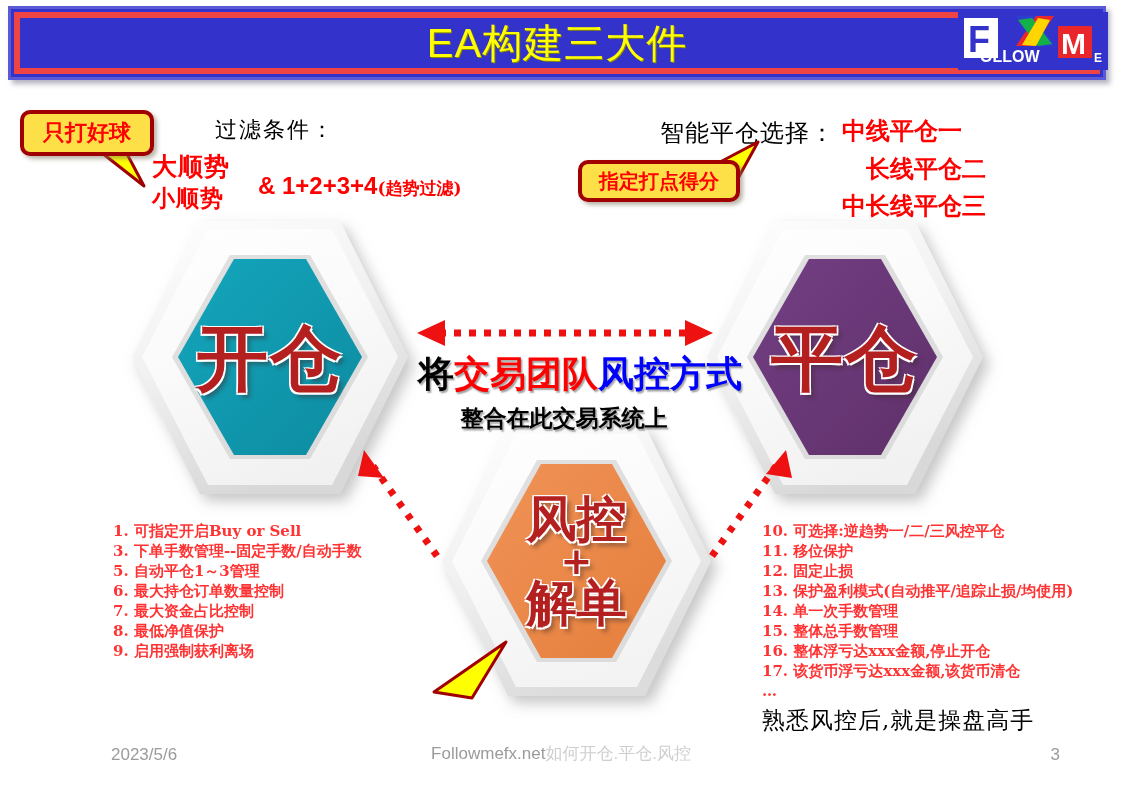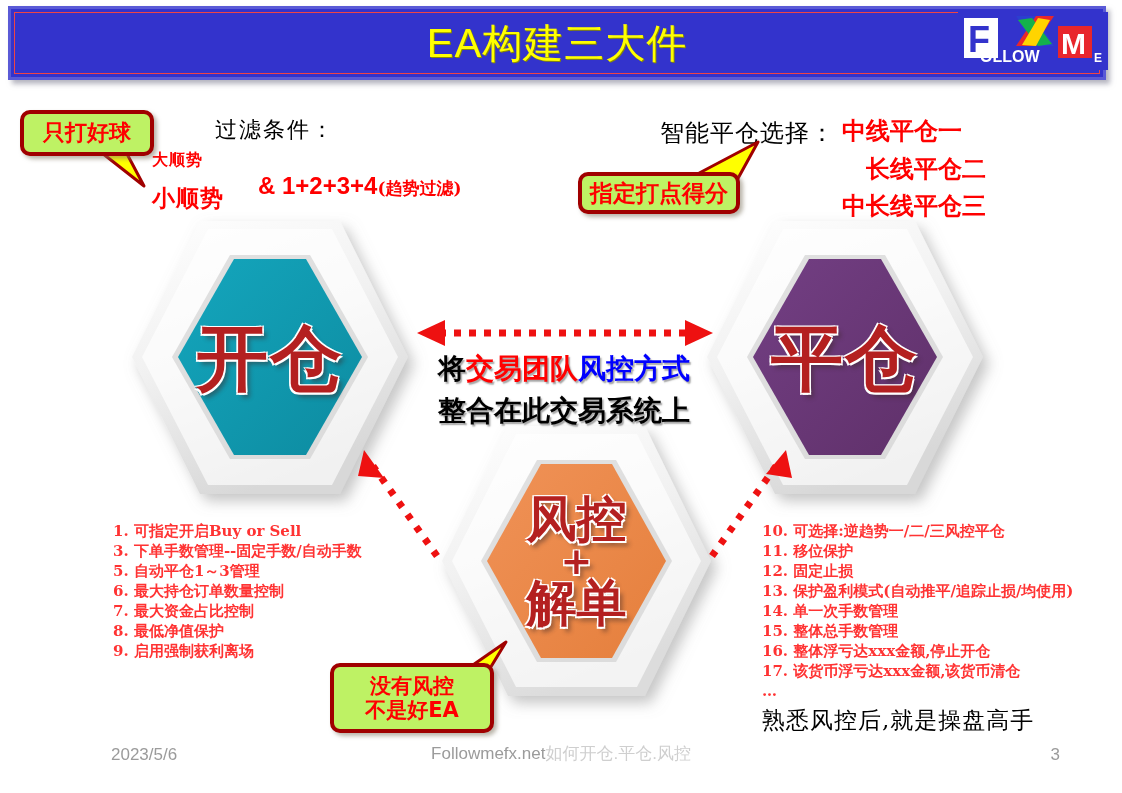--- a/index.html
+++ b/index.html
@@ -16,64 +16,64 @@
   
   .header{
     position:absolute;left:8px;top:6px;width:1098px;height:74px;
     background:#3333cc;
     border:3px solid #5a5ad6;
     box-shadow:4px 4px 5px rgba(120,120,140,.55);
     box-sizing:border-box;
   }
   .header-inner{
     position:absolute;left:3px;top:3px;right:3px;bottom:3px;
-    border:1px solid #ef4444;
+    border:6px solid #ef4444;
     box-sizing:border-box;
   }
   .header-title{
     position:absolute;left:0;top:0;width:100%;height:100%;
     display:flex;align-items:center;justify-content:center;
     color:#ffff00;font-size:40px;font-weight:400;
     letter-spacing:1px;
     text-shadow:1px 1px 0 #8a8a00;
     font-family:"Liberation Sans","DejaVu Sans",sans-serif;
   }
   
   .logo{position:absolute;right:14px;top:12px;width:150px;height:58px;}
   .logo svg{display:block;}
 
   
   .callout{
     position:absolute;
-    background:#bef264;
+    background:#fde047;
     border:4px solid #a00000;
     border-radius:10px;
     box-shadow:3px 3px 4px rgba(130,120,100,.55);
     color:#ff0000;
     font-family:"DejaVu Sans","Liberation Sans",sans-serif;
     font-weight:bold;
     display:flex;align-items:center;justify-content:center;
     line-height:1.15;
     text-align:center;
     z-index:30;
   }
   .callout-tail{position:absolute;z-index:29;}
 
   #callout-only-good-ball{left:20px;top:110px;width:126px;height:38px;font-size:22px;}
-  #callout-score{left:578px;top:172px;width:154px;height:34px;font-size:23px;}
+  #callout-score{left:578px;top:160px;width:154px;height:34px;font-size:20px;font-family:Liberation Serif, serif;}
   #callout-no-risk{left:330px;top:663px;width:156px;height:62px;font-size:21px;}
 
   
   .txt{position:absolute;white-space:nowrap;}
   .serif{font-family:"DejaVu Serif","Liberation Serif",serif;}
   .blk{color:#000000;}
   .red{color:#ff0000;}
 
   #filter-cond{left:215px;top:115px;font-size:22px;letter-spacing:2px;}
-  #dashunshi{left:152px;top:150px;font-size:16px;font-weight:bold;letter-spacing:1px;}
+  #dashunshi{left:152px;top:150px;font-size:25px;font-weight:bold;letter-spacing:1px;}
   #xiaoshunshi{left:152px;top:183px;font-size:23px;font-weight:bold;letter-spacing:1px;}
   #amp1234{left:258px;top:172px;font-size:24px;font-weight:bold;}
   #amp1234 .sm{font-size:17px;}
 
   #smart-close-label{left:660px;top:117px;font-size:24px;letter-spacing:1px;}
   #close-opt-1{left:842px;top:115px;font-size:24px;font-weight:bold;}
   #close-opt-2{left:866px;top:153px;font-size:24px;font-weight:bold;}
   #close-opt-3{left:842px;top:190px;font-size:24px;font-weight:bold;}
 
   
@@ -96,26 +96,26 @@
   #hex-risk{left:440px;top:420px;width:273px;height:282px;}
   #hex-open .hexlabel,#hex-close .hexlabel{font-size:72px;letter-spacing:2px;}
   #hex-risk .hexlabel{font-size:50px;text-align:center;}
   #hex-risk .hexlabel span{display:block;}
   #hex-risk .plus{font-size:38px;line-height:0.9;}
 
   
   #center-block{position:absolute;left:418px;top:350px;width:292px;text-align:center;z-index:12;}
   #center-line1{
     font-family:Liberation Mono, monospace;
-    font-weight:bold;font-size:28px;white-space:nowrap;
+    font-weight:bold;font-size:36px;white-space:nowrap;
     text-shadow:1.5px 1.5px 1.5px rgba(90,90,90,.55);
   }
   #center-line2{
     font-family:"DejaVu Serif","Liberation Serif",serif;
-    font-weight:bold;font-size:28px;color:#000;margin-top:4px;white-space:nowrap;
+    font-weight:bold;font-size:23px;color:#000;margin-top:4px;white-space:nowrap;
     text-shadow:1.5px 1.5px 1.5px rgba(90,90,90,.55);
   }
   #center-line1 .c-black{color:#000;}
   #center-line1 .c-red{color:#ff0000;}
   #center-line1 .c-blue{color:#0000ff;}
 
   
   .arrowsvg{position:absolute;overflow:visible;}
   #arrow-h{left:415px;top:316px;width:300px;height:34px;z-index:14;}
   #arrow-left{left:340px;top:440px;width:120px;height:122px;z-index:14;}
@@ -326,24 +326,18 @@
     <div>16. 整体浮亏达xxx金额,停止开仓</div>
     <div>17. 该货币浮亏达xxx金额,该货币清仓</div>
     <div>…</div>
   </div>
 
   <div class="txt" id="master-note">熟悉风控后,就是操盘高手</div>
 
   <svg class="callout-tail" style="left:420px;top:640px;width:100px;height:70px;">
     <polygon points="86,2 14,52 52,58" fill="#ffff00" stroke="#a00000" stroke-width="3" stroke-linejoin="round"></polygon>
   </svg>
-  <div class="callout" id="callout-no-risk">
-    <div>
-      <div>没有风控</div>
-      <div>不是好EA</div>
-    </div>
-  </div>
 
   <div class="footer" id="footer-date">2023/5/6</div>
   <div class="footer" id="footer-center"><span>Followmefx.net</span><span class="cn">如何开仓.平仓.风控</span></div>
   <div class="footer" id="footer-page">3</div>
 
 </div>
 
 </body></html>

